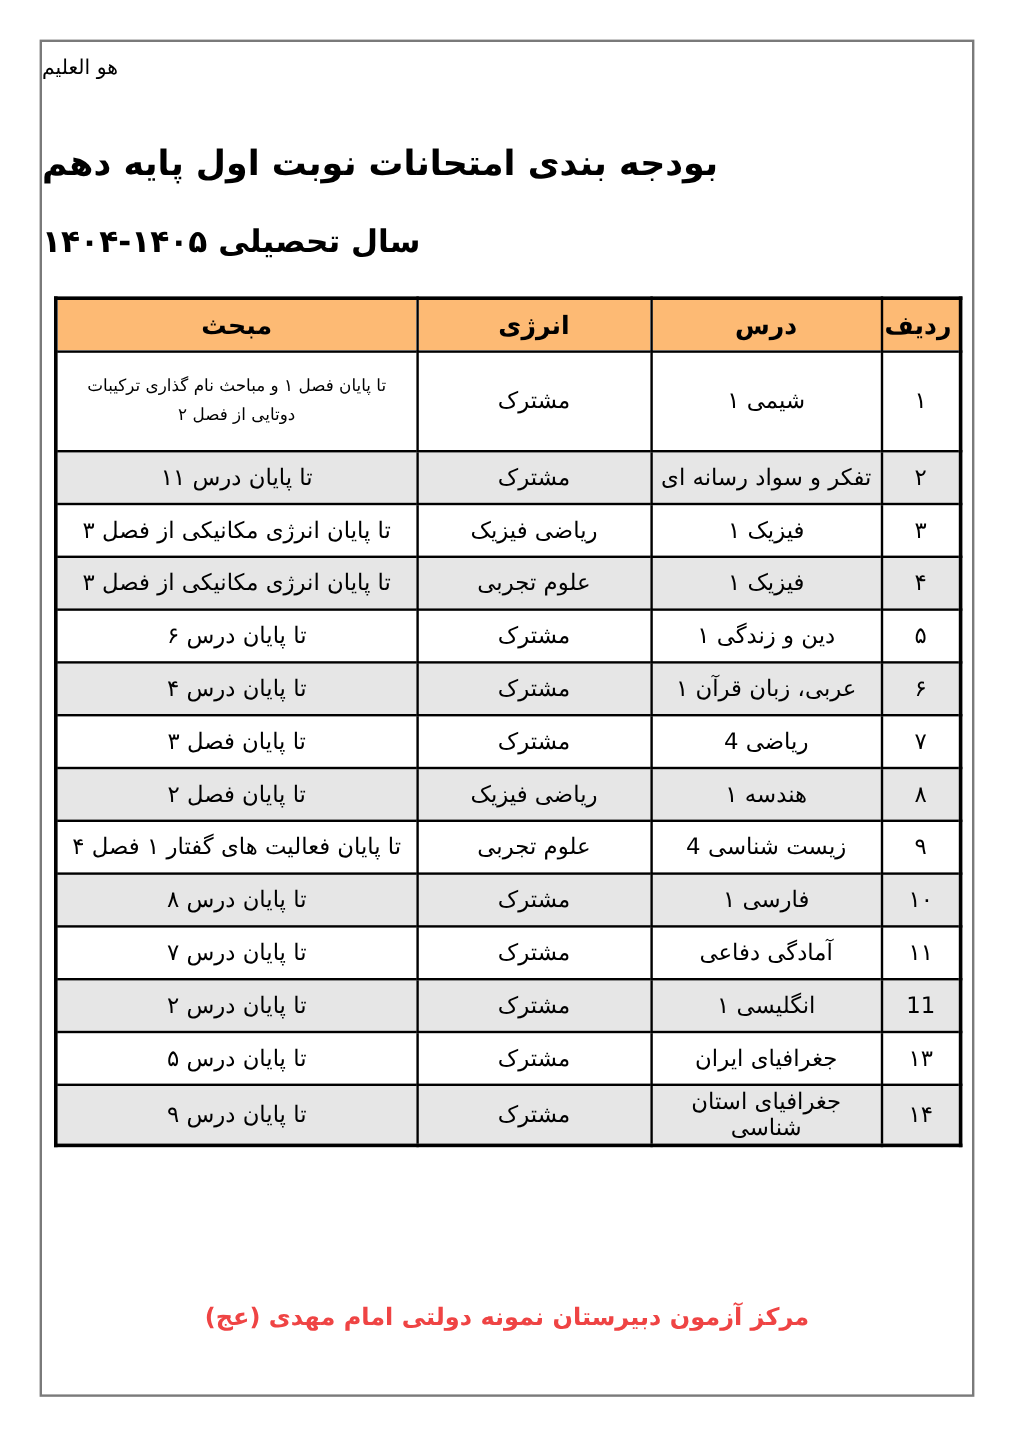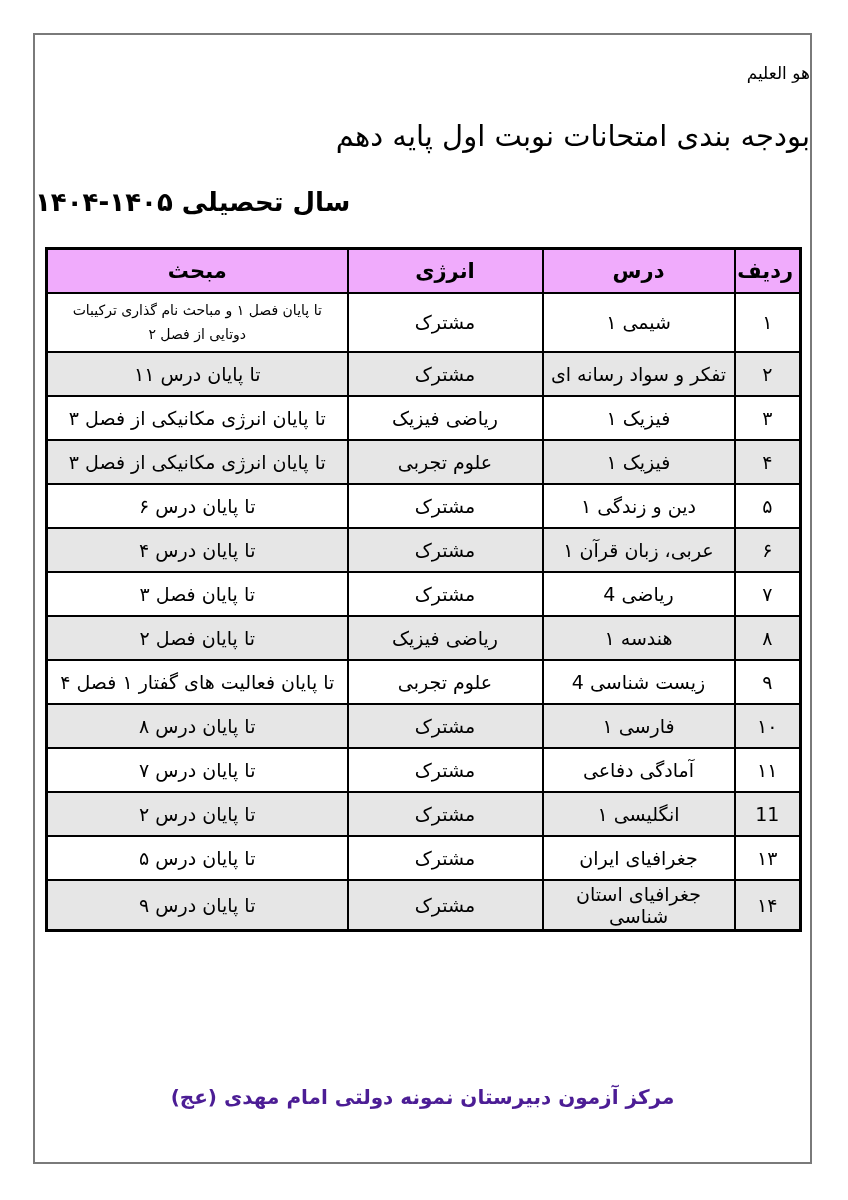--- a/index.html
+++ b/index.html
@@ -13,34 +13,34 @@
   .page {
     position: absolute;
     left: 33px; top: 33px;
     width: 779px; height: 1131px;
     background: #ffffff;
     border: 2px solid #7a7a7a;
   }
 
   .bismillah {
     position: absolute;
-    top: 28px; left: 0; right: 0;
-    text-align: right;
+    top: 12px; left: 0; right: 0;
+    text-align: left;
     direction: rtl;
     font-size: 17px;
     color: #000;
   }
 
   .doc-title {
     position: absolute;
     top: 84px; left: 0; right: 0;
-    text-align: right;
+    text-align: left;
     direction: rtl;
     font-size: 29px;
-    font-weight: normal;
+    font-weight: bold;
     color: #000;
   }
 
   .doc-subtitle {
     position: absolute;
     top: 152px; left: 0; right: 0;
     text-align: left;
     direction: rtl;
     font-size: 26px;
     font-weight: bold;
@@ -61,47 +61,47 @@
     text-align: center;
     vertical-align: middle;
     color: #000;
     padding: 2px 6px;
     overflow: hidden;
   }
   .exam-table thead th {
     height: 44px;
     font-size: 21px;
     font-weight: bold;
-    background: #f0abfc;
+    background: #fdba74;
   }
   .exam-table tbody td {
     height: 44px;
     font-size: 19px;
     font-weight: normal;
   }
   .exam-table tbody tr:nth-child(even) { background: #e6e6e6; }
   .exam-table tbody tr:first-child td { height: 54px; }
   .exam-table tbody tr:first-child td.cell-topic {
     font-size: 14px;
     line-height: 1.75;
-    padding: 4px 14px;
+    padding: 16px 14px;
   }
   col.col-row-number { width: 66px; }
   col.col-lesson     { width: 192px; }
   col.col-field      { width: 195px; }
   col.col-topic      { width: 301px; }
 
   .doc-footer {
     position: absolute;
     top: 1050px; left: 0; right: 0;
     text-align: center;
     direction: rtl;
     font-size: 20px;
     font-weight: bold;
-    color: #4c1d95;
+    color: #ef4444;
   }
 </style>
 </head>
 <body>
 
 <div class="page">
 
   <div class="bismillah">هو العلیم</div>
 
   <div class="doc-title">بودجه بندی امتحانات نوبت اول پایه دهم</div>

